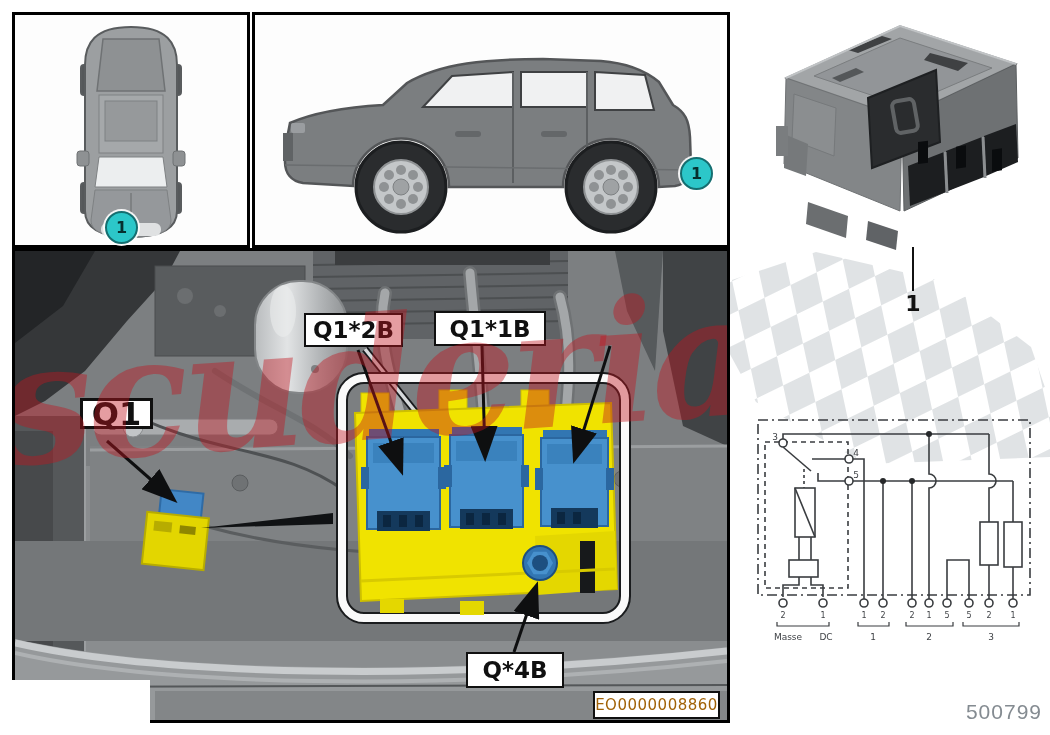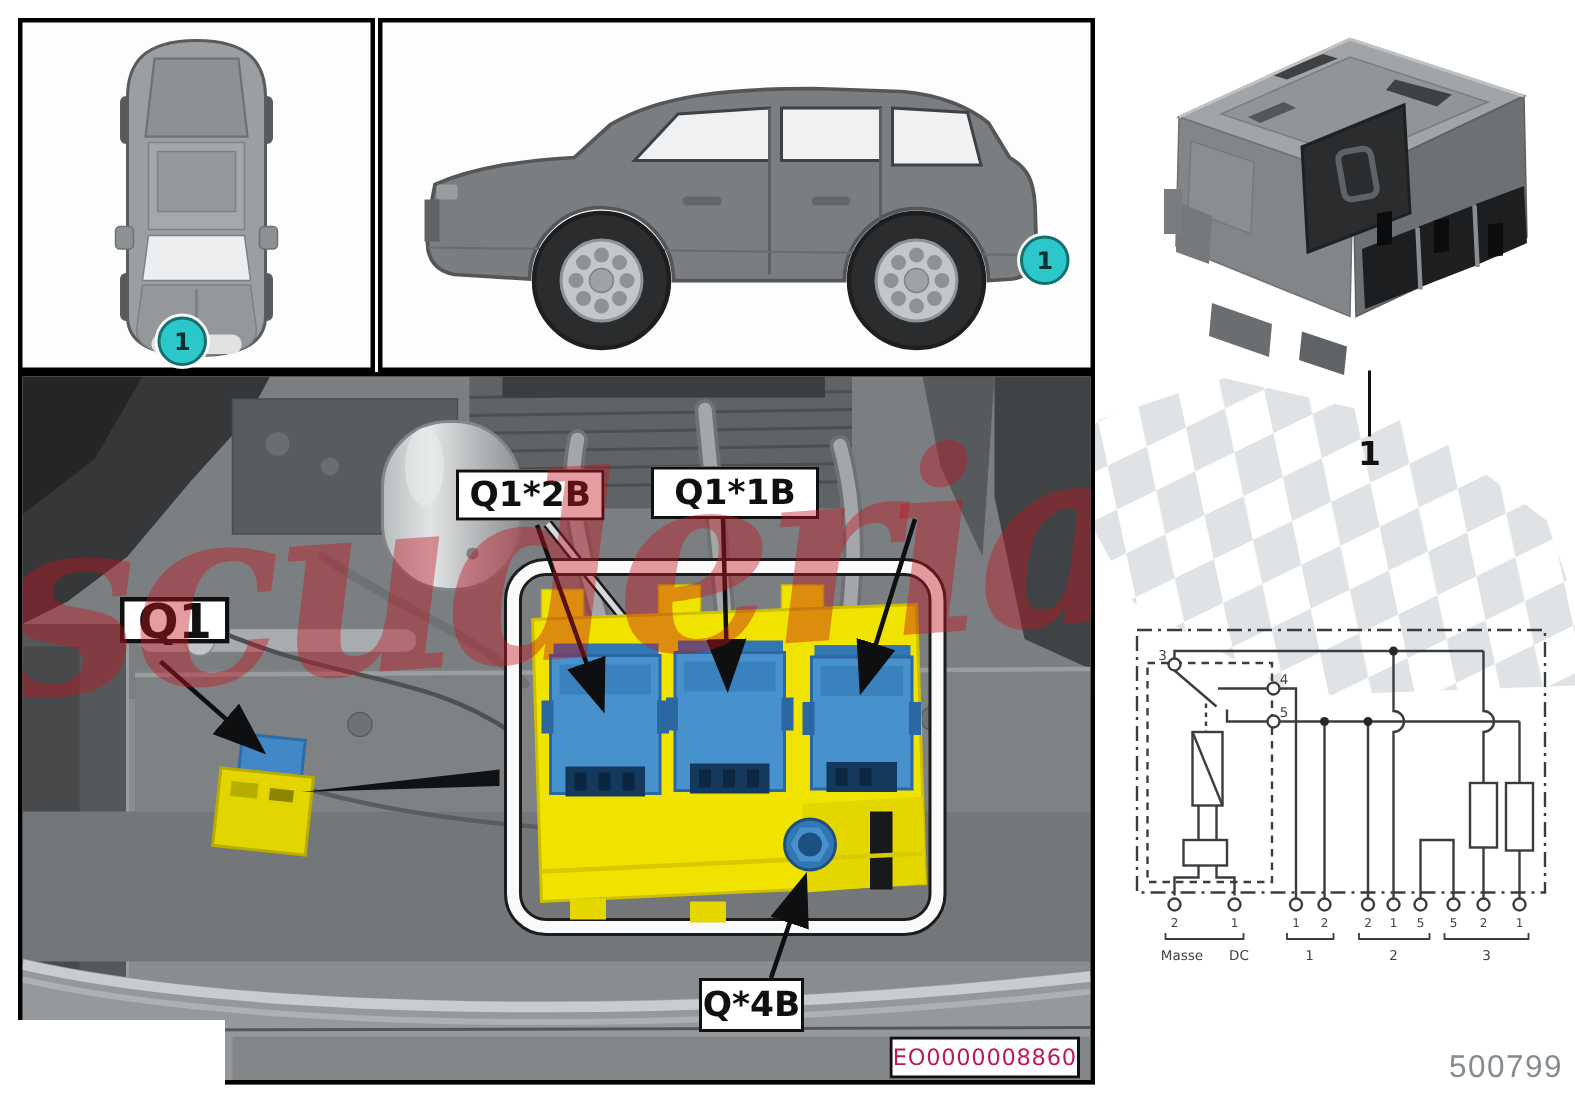--- a/index.html
+++ b/index.html
@@ -10,23 +10,23 @@
   
   .photo-panel{position:absolute;left:12px;top:248px;width:718px;height:475px;
                border:3px solid #000;box-sizing:border-box;background:#8a8d8f;overflow:hidden;}
   .label-box{position:absolute;background:#fff;border:2px solid #101010;color:#101010;
              display:flex;align-items:center;justify-content:center;z-index:10;
              font-family:"DejaVu Sans",sans-serif;font-weight:bold;box-sizing:border-box;}
   .lb-q1{left:65px;top:147px;width:73px;height:31px;font-size:32px;border-width:3px;}
   .lb-q12b{left:289px;top:62px;width:99px;height:34px;font-size:23px;}
   .lb-q11b{left:419px;top:60px;width:112px;height:35px;font-size:23px;}
   .lb-q13b{left:541px;top:60px;width:99px;height:35px;font-size:23px;}
-  .lb-q4b{left:451px;top:401px;width:70px;height:36px;font-size:23px;}
+  .lb-q4b{left:451px;top:401px;width:98px;height:36px;font-size:23px;}
   .lb-eo{left:578px;top:440px;width:127px;height:28px;font-size:15px;font-weight:normal;
-         color:#be185d;letter-spacing:.5px;z-index:16;}
+         color:#a16207;letter-spacing:.5px;z-index:16;}
   .watermark{position:absolute;left:-18px;top:30px;z-index:15;pointer-events:none;
              font-family:"DejaVu Serif",serif;font-weight:bold;font-style:italic;
              font-size:168px;letter-spacing:-6px;white-space:nowrap;
              color:rgba(193,22,30,0.42);transform:rotate(-4deg);}
   .badge{position:absolute;width:29px;height:29px;border-radius:50%;background:#2cc7c9;
          border:2px solid #156e70;box-shadow:0 0 0 2px rgba(255,255,255,.9);
          display:flex;align-items:center;justify-content:center;z-index:8;
          font-family:"DejaVu Sans",sans-serif;font-weight:bold;font-size:16px;color:#06302f;}
   .part-leader{position:absolute;left:912px;top:247px;width:2px;height:44px;background:#111;z-index:3;}
   .part-callout{position:absolute;left:900px;top:291px;width:26px;text-align:center;

